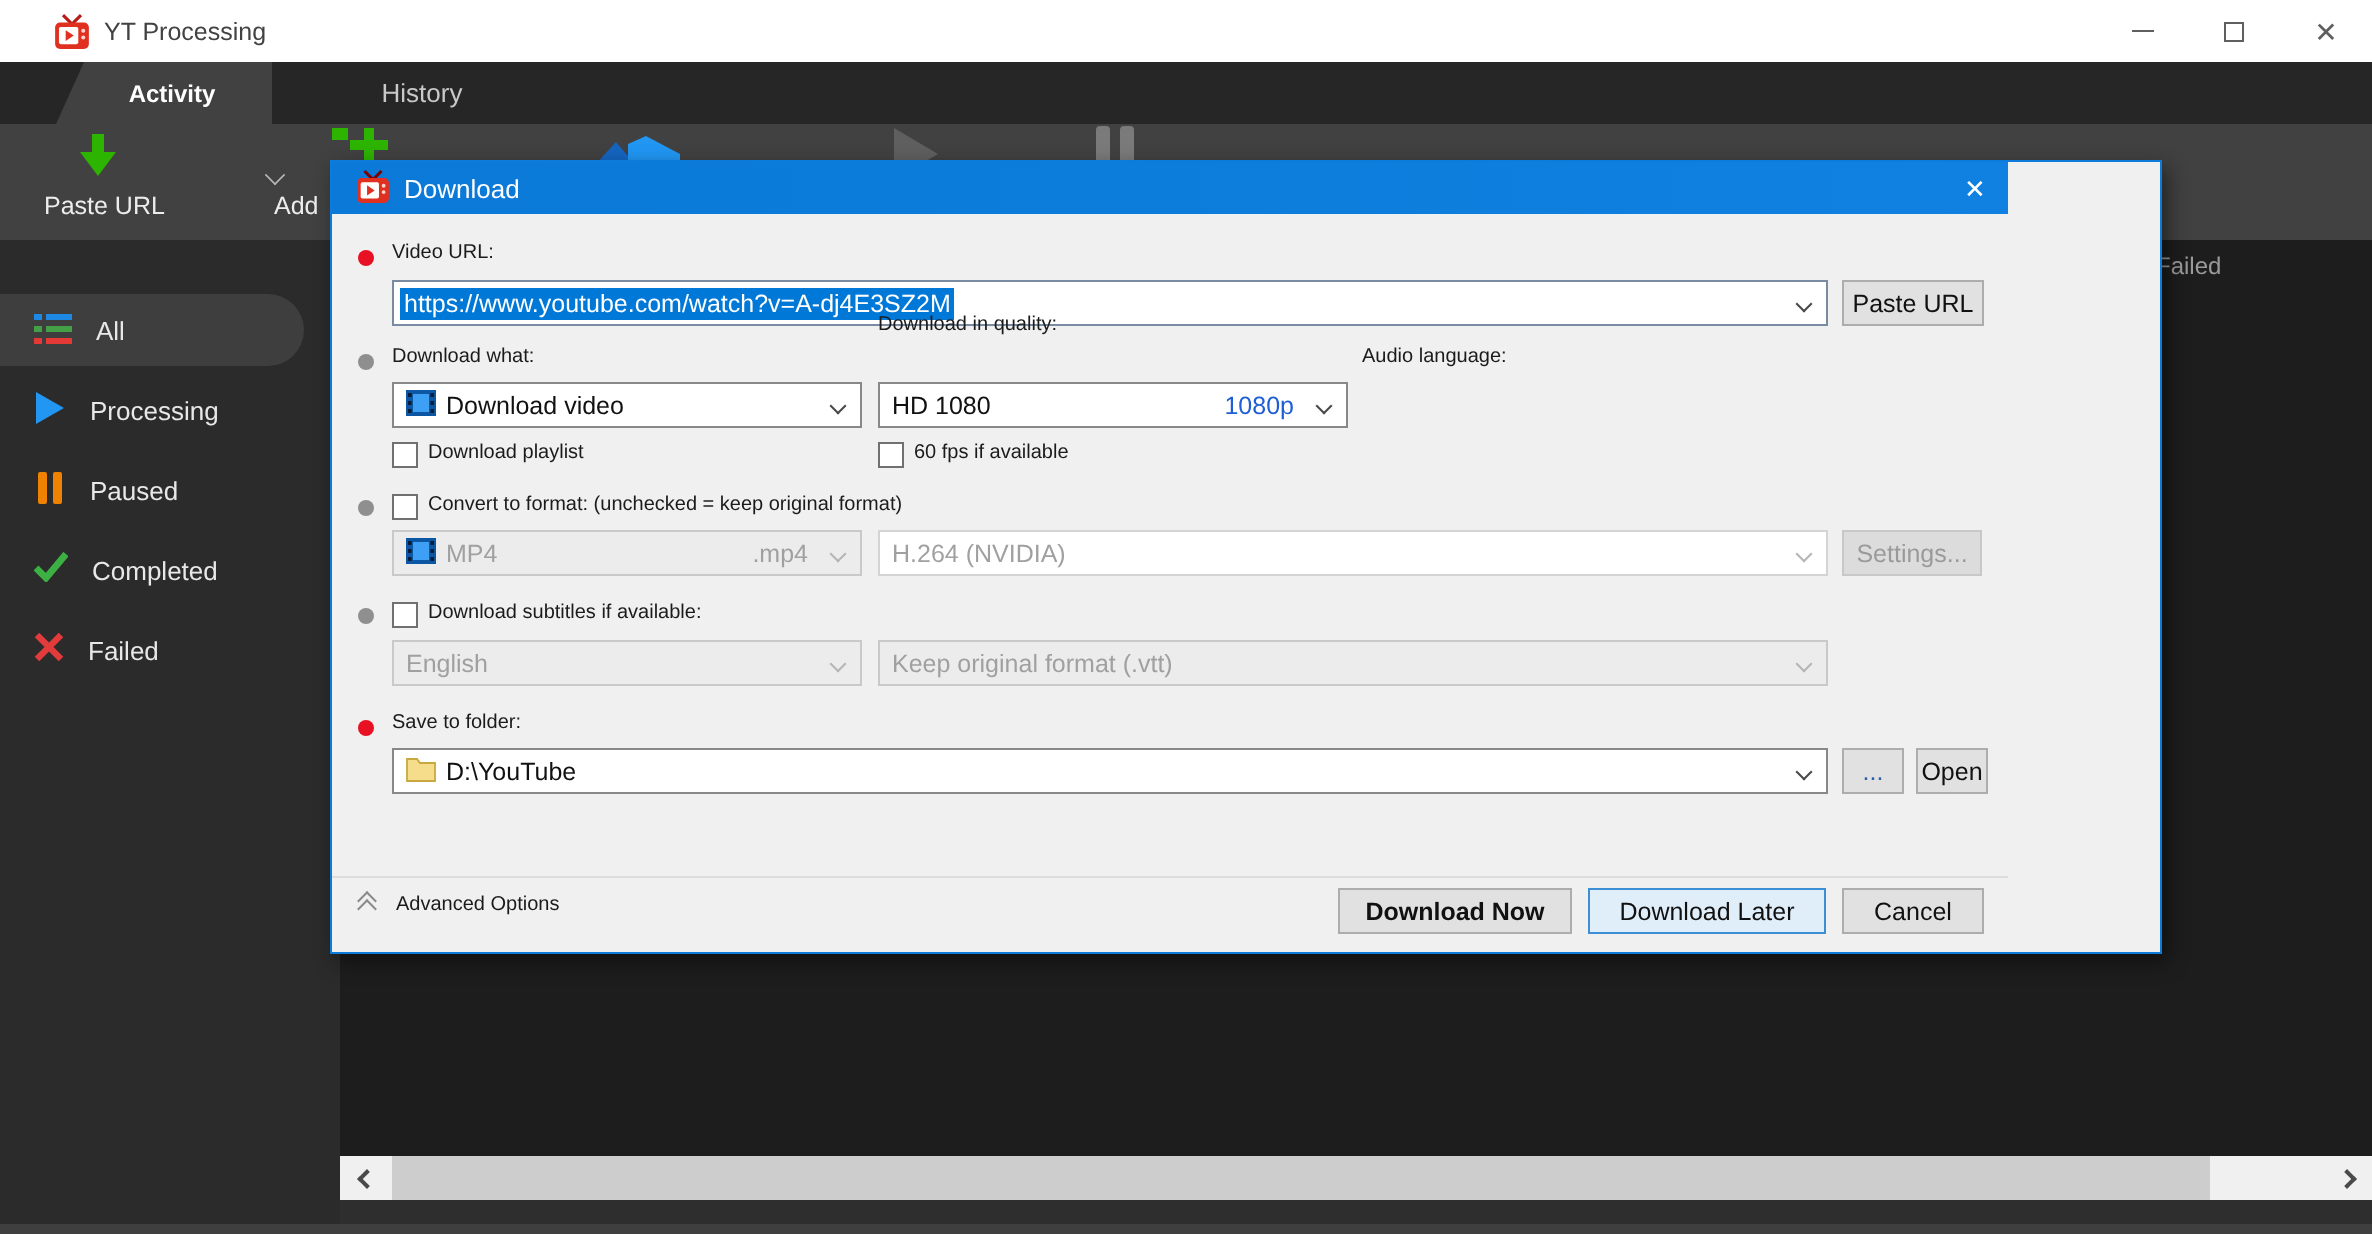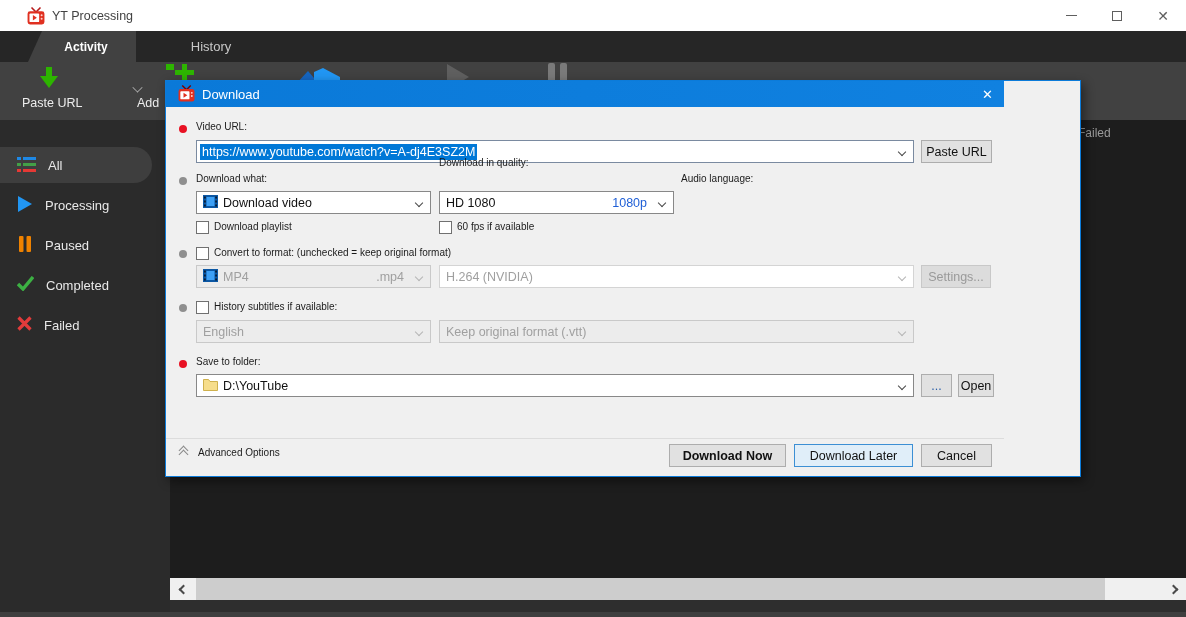--- a/index.html
+++ b/index.html
@@ -310,21 +310,21 @@
     </div>
 
     <div class="abs dd dis-white" style="left:273px;top:184px;width:475px;">
       <span>H.264 (NVIDIA)</span>
       <span class="chv"></span>
     </div>
     <div class="abs btn disabled" style="left:755px;top:184px;width:70px;height:23px;">Settings...</div>
 
     <div class="abs bullet gray" style="left:13px;top:223px;"></div>
     <span class="abs cb" style="left:30px;top:220px;"></span>
-    <div class="abs lbl" style="left:48px;top:220px;">History subtitles if available:</div>
+    <div class="abs lbl" style="left:48px;top:220px;">Download subtitles if available:</div>
 
     <div class="abs dd dis-gray" style="left:30px;top:239px;width:235px;">
       <span>English</span>
       <span class="chv"></span>
     </div>
     <div class="abs dd dis-gray" style="left:273px;top:239px;width:475px;">
       <span>Keep original format (.vtt)</span>
       <span class="chv"></span>
     </div>
 

